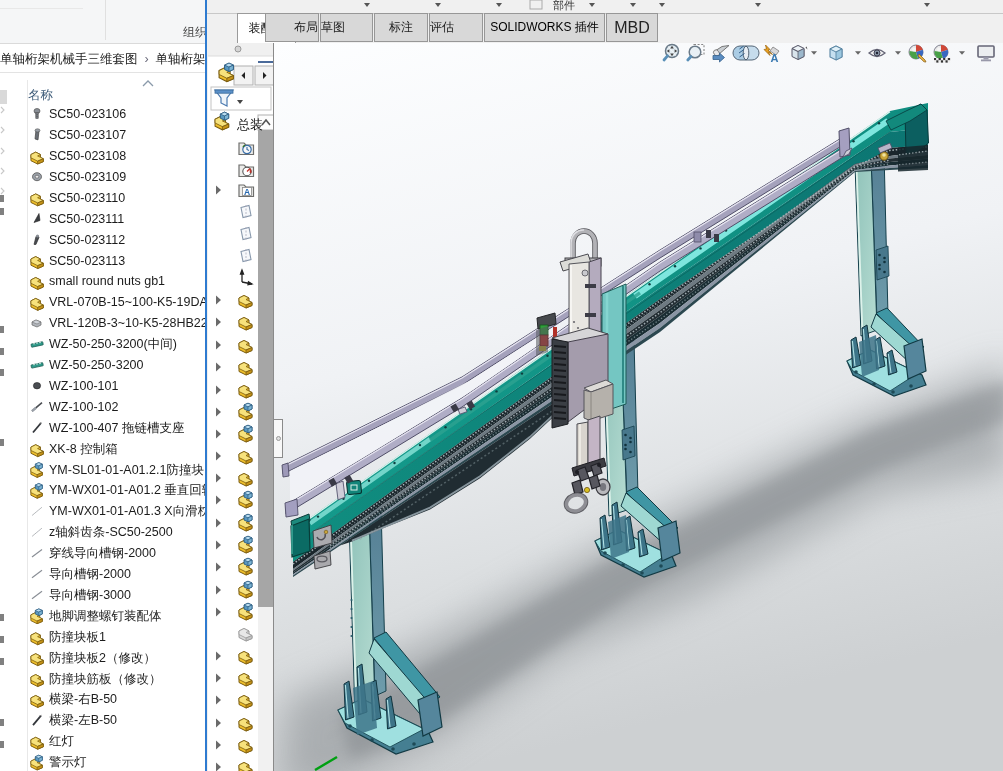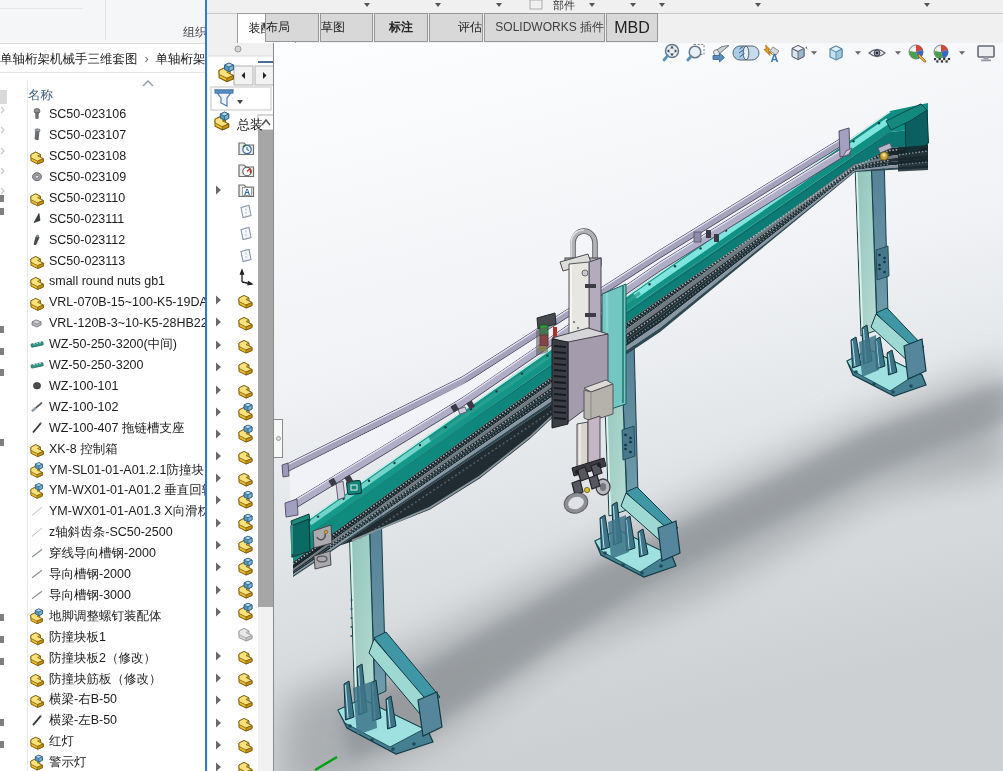--- a/index.html
+++ b/index.html
@@ -239,25 +239,25 @@
 <polygon points="628,3 634,3 631,7" fill="#555"></polygon>
 <polygon points="657,3 663,3 660,7" fill="#555"></polygon>
 <polygon points="753,3 759,3 756,7" fill="#555"></polygon>
 <polygon points="922,3 928,3 925,7" fill="#555"></polygon>
 <rect x="528" y="0" width="12" height="9" fill="none" stroke="#aaa" stroke-width="1"></rect>
 <text x="551" y="9" font-size="11" fill="#333">部件</text>
     </svg>
   <div style="position:absolute;left:0;top:12.5px;width:798px;height:1px;background:#c8c8c8;"></div>
 </div>
 <div style="position:absolute;left:205px;top:13px;width:59px;height:30px;background:#fff;border:1px solid #9a9a9a;border-bottom:none;box-sizing:border-box;text-align:center;line-height:28px;font-size:12px;color:#111;margin-left:32px;">装配体</div>
-<div style="position:absolute;left:265px;top:13px;width:54px;height:29px;background:#d8d8d8;border:1px solid #979797;box-sizing:border-box;text-align:left;line-height:27px;font-size:12px;color:#222;">布局</div>
+<div style="position:absolute;left:265px;top:13px;width:54px;height:29px;background:#d8d8d8;border:1px solid #979797;box-sizing:border-box;text-align:right;line-height:27px;font-size:12px;color:#222;">布局</div>
 <div style="position:absolute;left:320px;top:13px;width:53px;height:29px;background:#d8d8d8;border:1px solid #979797;box-sizing:border-box;text-align:left;line-height:27px;font-size:12px;color:#222;">草图</div>
-<div style="position:absolute;left:374px;top:13px;width:54px;height:29px;background:#d8d8d8;border:1px solid #979797;box-sizing:border-box;text-align:center;line-height:27px;font-size:12px;color:#222;font-weight:bold;">标注</div>
-<div style="position:absolute;left:429px;top:13px;width:54px;height:29px;background:#d8d8d8;border:1px solid #979797;box-sizing:border-box;text-align:right;line-height:27px;font-size:12px;color:#222;">评估</div>
-<div style="position:absolute;left:484px;top:13px;width:121px;height:29px;background:#d8d8d8;border:1px solid #979797;box-sizing:border-box;text-align:right;line-height:27px;font-size:12px;color:#404040;">SOLIDWORKS 插件</div>
+<div style="position:absolute;left:374px;top:13px;width:54px;height:29px;background:#d8d8d8;border:1px solid #979797;box-sizing:border-box;text-align:center;line-height:27px;font-size:12px;color:#222;">标注</div>
+<div style="position:absolute;left:429px;top:13px;width:54px;height:29px;background:#d8d8d8;border:1px solid #979797;box-sizing:border-box;text-align:left;line-height:27px;font-size:12px;color:#222;">评估</div>
+<div style="position:absolute;left:484px;top:13px;width:121px;height:29px;background:#d8d8d8;border:1px solid #979797;box-sizing:border-box;text-align:center;line-height:27px;font-size:12px;color:#000000;">SOLIDWORKS 插件</div>
 <div style="position:absolute;left:606px;top:13px;width:52px;height:29px;background:#d8d8d8;border:1px solid #979797;box-sizing:border-box;text-align:center;line-height:27px;font-size:16px;color:#222;">MBD</div>
 <div id="panel">
   <div style="position:absolute;left:0;top:0;width:66.5px;height:13px;background:#f0f0f0;"></div>
   <div style="position:absolute;left:0;top:0;width:66.5px;height:13px;"></div>
   <svg width="67" height="728" style="position:absolute;left:0;top:0;" viewBox="0 0 67 728">
     <rect x="0" y="0" width="67" height="13" fill="#f0f0f0"></rect>
     <circle cx="30" cy="6" r="3" fill="#d4d4d4" stroke="#9a9a9a" stroke-width="1"></circle>
     <line x1="0" y1="13" x2="67" y2="13" stroke="#dcdcdc" stroke-width="1"></line>
     <g transform="translate(0,-43)">
       <rect x="26" y="66" width="19" height="19" fill="#f2f2f2" stroke="#b0b0b0" stroke-width="1"></rect>

